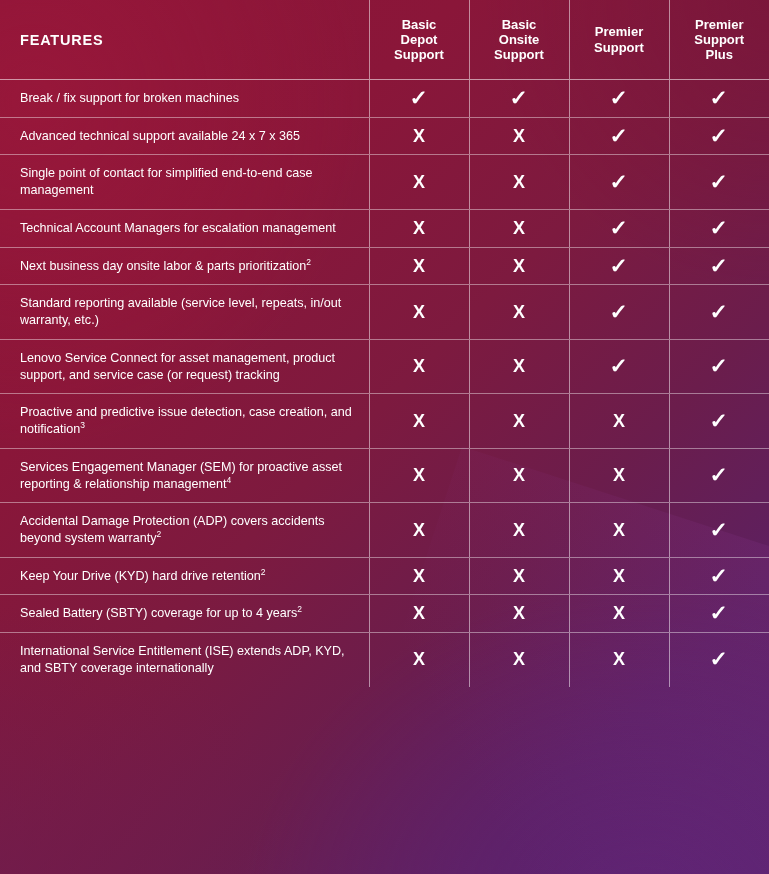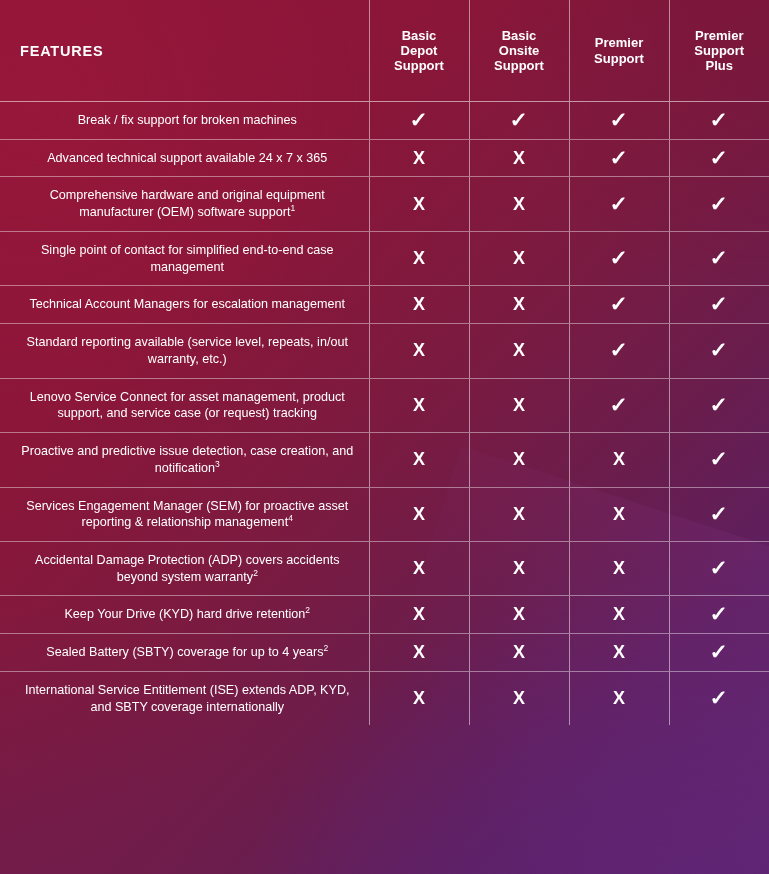--- a/index.html
+++ b/index.html
@@ -50,21 +50,21 @@
     position: relative;
     z-index: 2;
     width: 769px;
     border-collapse: collapse;
     table-layout: fixed;
   }
   table.matrix col.feature { width: 369px; }
   table.matrix col.plan { width: 100px; }
   thead th {
     vertical-align: middle;
-    padding: 11px;
+    padding: 0;
     height: 79px;
     border-bottom: 1px solid rgba(255,255,255,0.55);
   }
   thead th.feature-head {
     text-align: left;
     padding-left: 20px;
     color: #ffffff;
     font-size: 14.5px;
     font-weight: bold;
     letter-spacing: 0.8px;
@@ -81,21 +81,21 @@
   tbody td {
     border-bottom: 1px solid rgba(255,255,255,0.42);
     color: #ffffff;
     vertical-align: middle;
   }
   tbody tr:last-child td { border-bottom: none; }
   td.feature {
     font-size: 12.6px;
     line-height: 1.33;
     padding: 10px 14px 10px 20px;
-    text-align: center;
+    text-align: left;
   }
   td.mark {
     border-left: 1px solid rgba(255,255,255,0.5);
     text-align: center;
     font-size: 18px;
     font-weight: bold;
   }
   td.mark .check {
     display: inline-block;
     font-size: 21px;
@@ -145,35 +145,35 @@
           <td class="mark"><span class="check">✓</span></td>
         </tr>
         <tr>
           <td class="feature">Advanced technical support available 24 x 7 x 365</td>
           <td class="mark"><span class="cross">X</span></td>
           <td class="mark"><span class="cross">X</span></td>
           <td class="mark"><span class="check">✓</span></td>
           <td class="mark"><span class="check">✓</span></td>
         </tr>
         <tr>
-          <td class="feature">Comprehensive hardware and original equipment manufacturer (OEM) software support<sup>1</sup></td>
-          <td class="mark"><span class="cross">X</span></td>
-          <td class="mark"><span class="cross">X</span></td>
-          <td class="mark"><span class="check">✓</span></td>
-          <td class="mark"><span class="check">✓</span></td>
-        </tr>
-        <tr>
           <td class="feature">Single point of contact for simplified end-to-end case management</td>
           <td class="mark"><span class="cross">X</span></td>
           <td class="mark"><span class="cross">X</span></td>
           <td class="mark"><span class="check">✓</span></td>
           <td class="mark"><span class="check">✓</span></td>
         </tr>
         <tr>
           <td class="feature">Technical Account Managers for escalation management</td>
+          <td class="mark"><span class="cross">X</span></td>
+          <td class="mark"><span class="cross">X</span></td>
+          <td class="mark"><span class="check">✓</span></td>
+          <td class="mark"><span class="check">✓</span></td>
+        </tr>
+        <tr>
+          <td class="feature">Next business day onsite labor &amp; parts prioritization<sup>2</sup></td>
           <td class="mark"><span class="cross">X</span></td>
           <td class="mark"><span class="cross">X</span></td>
           <td class="mark"><span class="check">✓</span></td>
           <td class="mark"><span class="check">✓</span></td>
         </tr>
         <tr>
           <td class="feature">Standard reporting available (service level, repeats, in/out warranty, etc.)</td>
           <td class="mark"><span class="cross">X</span></td>
           <td class="mark"><span class="cross">X</span></td>
           <td class="mark"><span class="check">✓</span></td>

